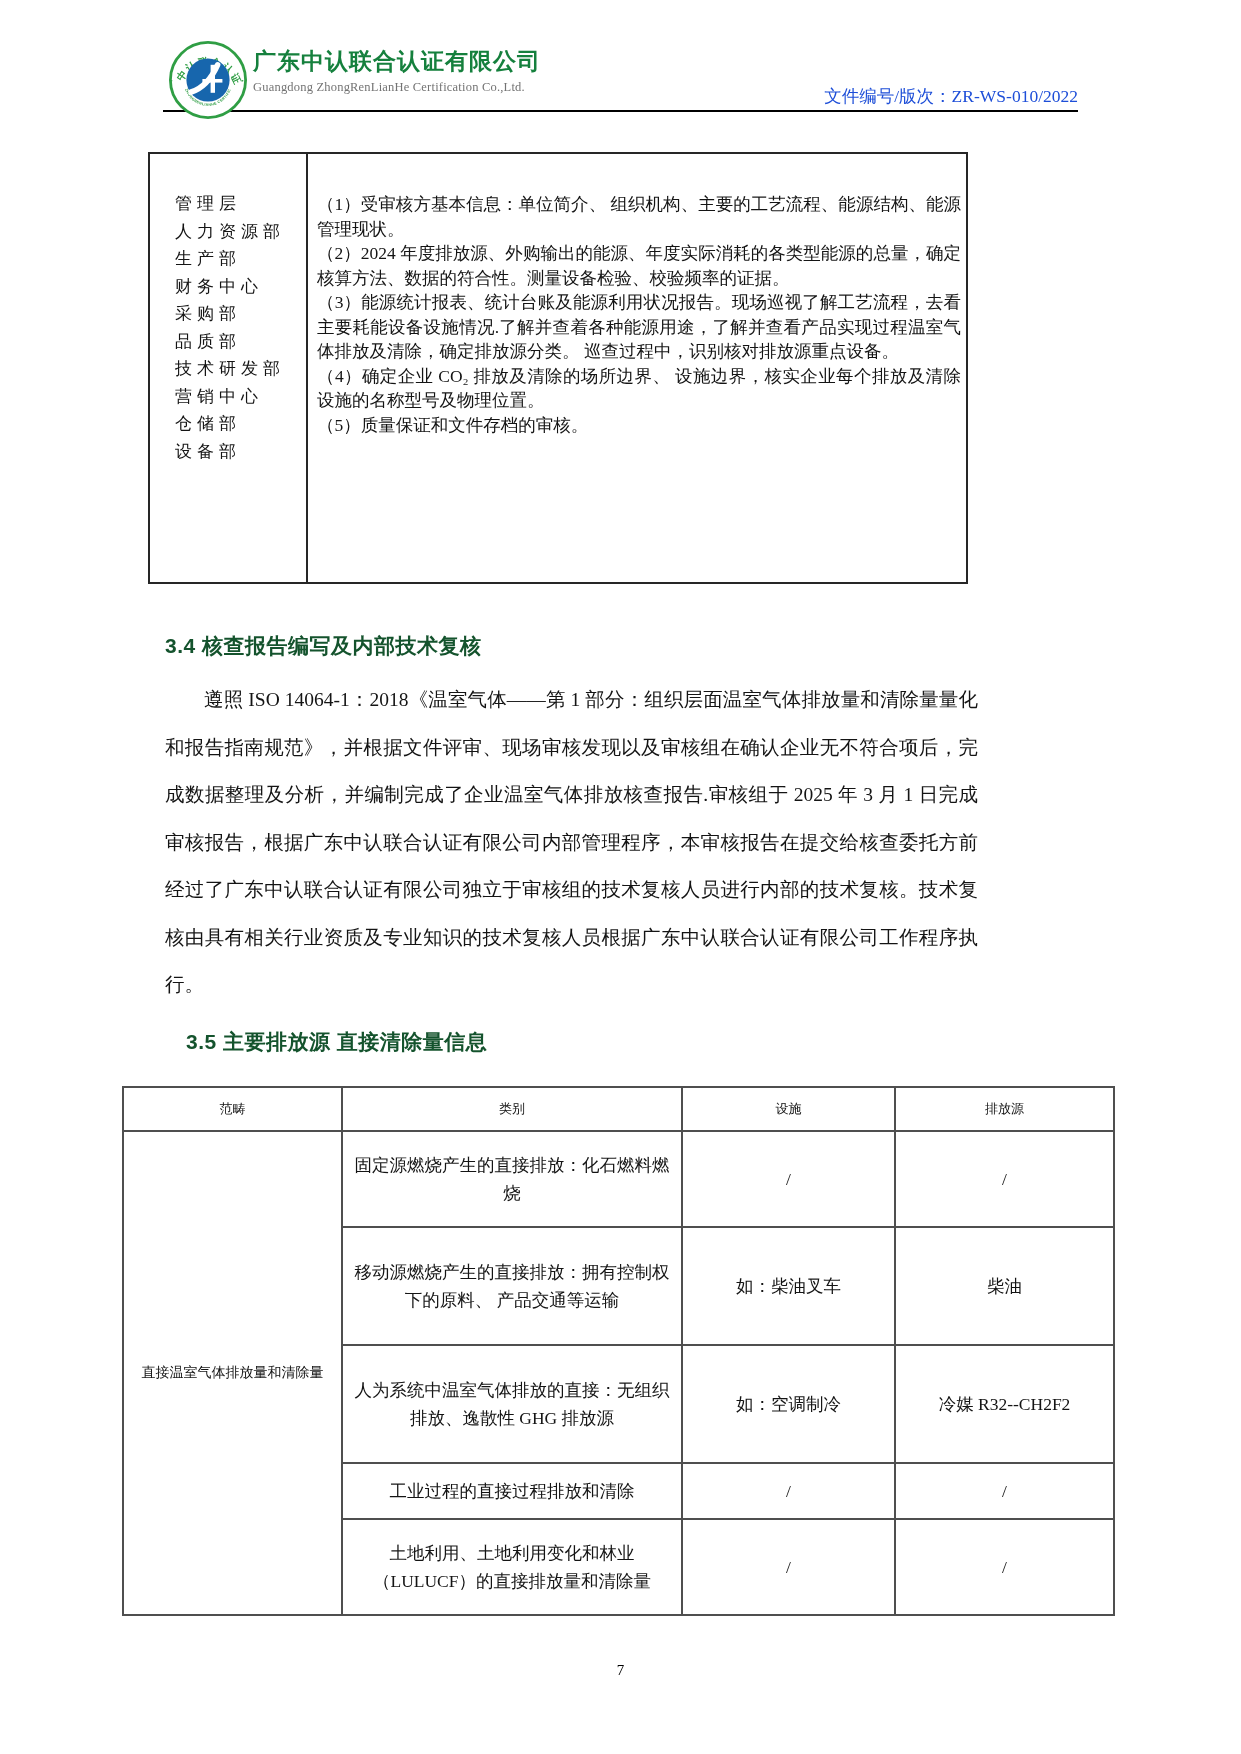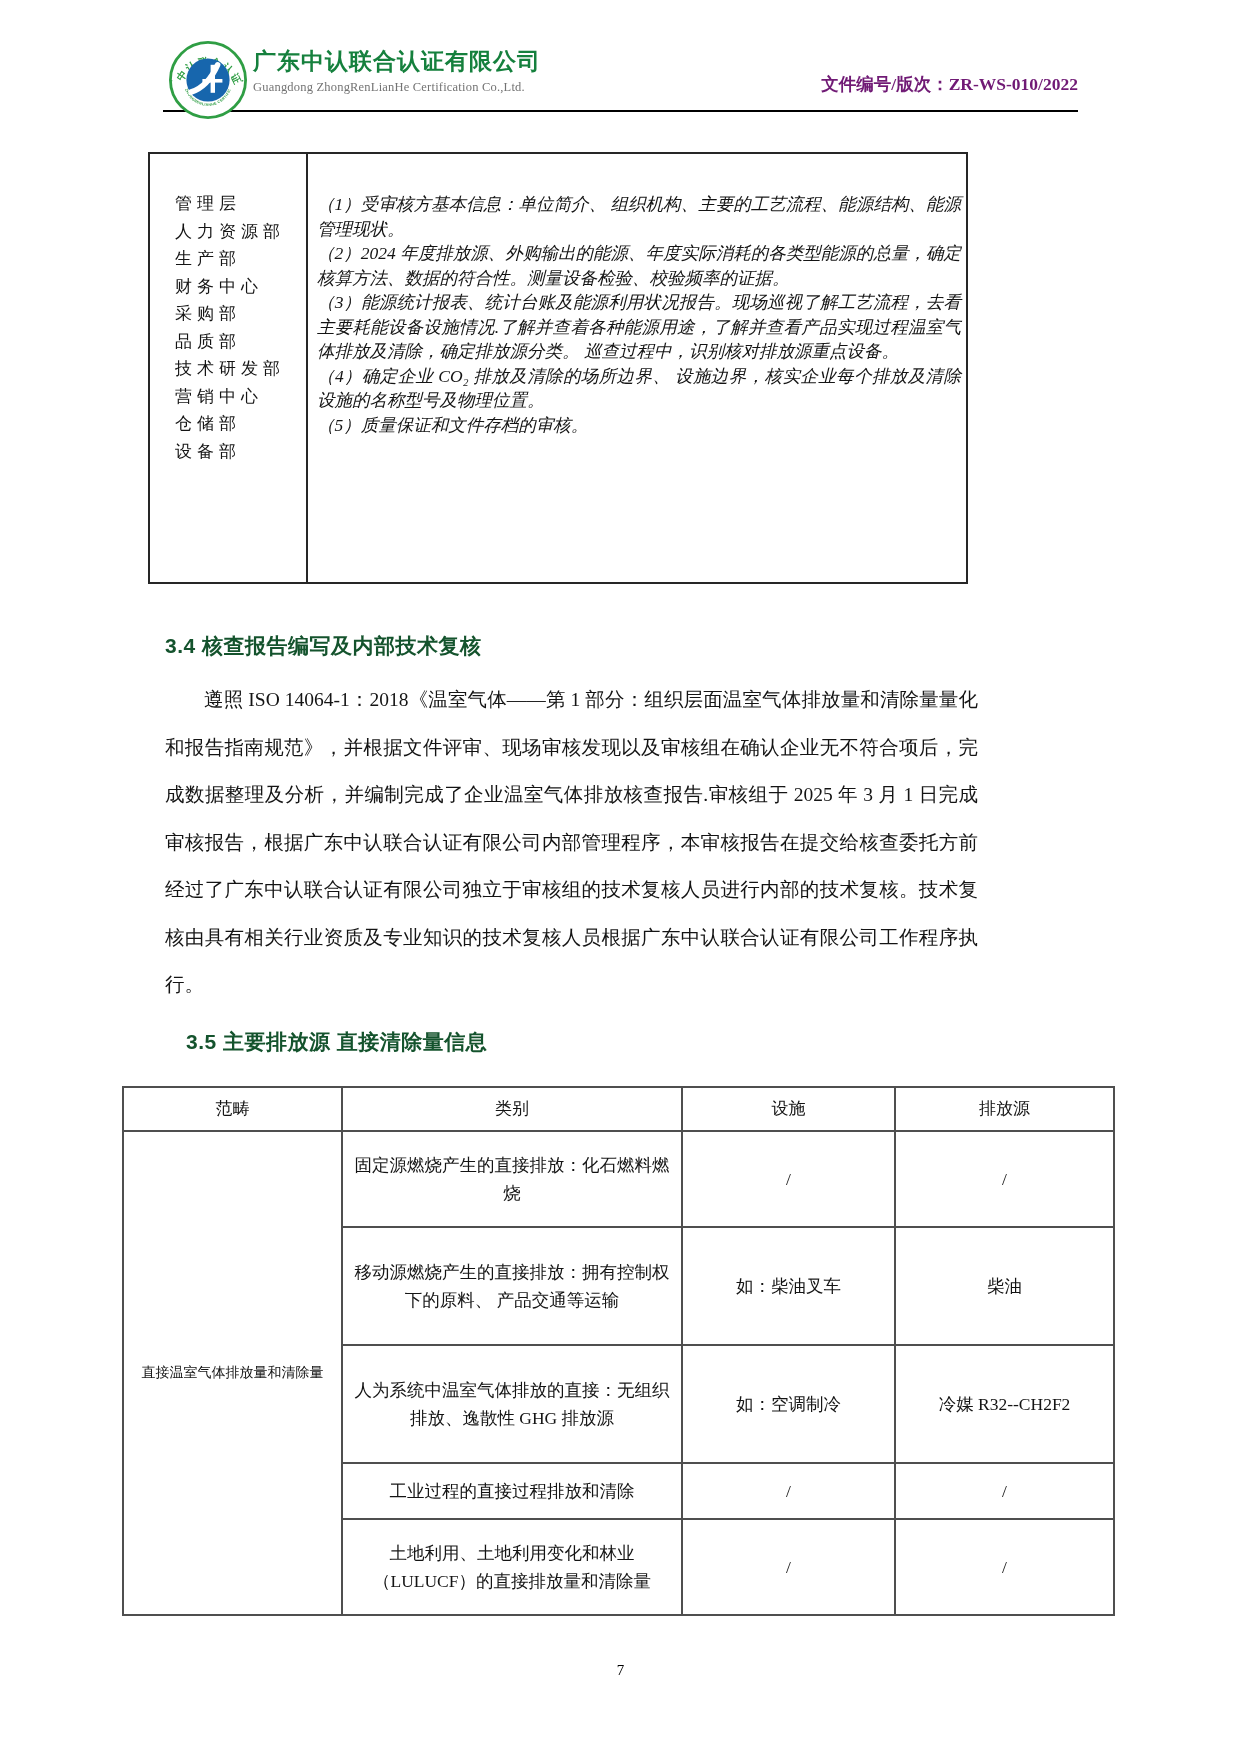--- a/index.html
+++ b/index.html
@@ -13,39 +13,39 @@
   .logo-wrap { position:absolute; left:168px; top:40px; width:80px; height:80px; z-index:3; }
   .company-cn {
     position:absolute; left:253px; top:46px;
     font-size:23px; font-weight:bold; letter-spacing:1px;
   }
   .company-en {
     position:absolute; left:253px; top:80px;
     font-size:12.5px; letter-spacing:0.2px;
   }
   .doc-number {
-    position:absolute; left:640px; top:72px; width:438px;
-    text-align:right; font-size:17.5px; font-weight:bold; color:#701a75;
+    position:absolute; left:640px; top:84px; width:438px;
+    text-align:right; font-size:17.5px; font-weight:normal; color:#1d4ed8;
   }
   .header-divider {
     position:absolute; left:163px; top:110px; width:915px; height:0;
     border-top:2.5px solid #000; z-index:1;
   }
   
   .audit-table {
     position:absolute; left:148px; top:152px; width:820px; height:432px;
     border:2px solid #262626; box-sizing:border-box; display:flex;
   }
   .audit-col-depts {
     width:158px; box-sizing:border-box; border-right:2px solid #262626;
     padding:36px 4px 0 7px;
   }
   .dept { font-size:17px; line-height:27.5px; letter-spacing:5px; white-space:nowrap;margin-left:18px; }
   .audit-col-items {
-    flex:1; box-sizing:border-box; padding:38px 5px 0 9px;font-style:italic;
+    flex:1; box-sizing:border-box; padding:38px 5px 0 9px;
   }
   .audit-item {
     margin:0; font-size:17.5px; line-height:24.5px; text-align:justify;
   }
   
   .sec-heading {
     position:absolute; left:165px;
     font-family:"Liberation Sans","DejaVu Sans",sans-serif;
     font-size:21px; font-weight:bold; color:#14532d; letter-spacing:0.5px;
   }
@@ -62,21 +62,21 @@
   }
   .em-table th, .em-table td {
     border:2px solid #4f4f4f; padding:2px 6px; box-sizing:border-box;
     text-align:center; vertical-align:middle; font-weight:normal;
     line-height:28px;
   }
   .em-table col.c1 { width:219px; }
   .em-table col.c2 { width:340px; }
   .em-table col.c3 { width:213px; }
   .em-table col.c4 { width:219px; }
-  .em-table tr.hdr th { height:44px; font-size:17px; }
+  .em-table tr.hdr th { height:44px; font-size:13px; }
   .em-table .r1 td { height:96px; }
   .em-table .r2 td { height:118px; }
   .em-table .r3 td { height:118px; }
   .em-table .r4 td { height:56px; }
   .em-table .r5 td { height:96px; }
   .scope-cell { line-height:30px; font-size:14px; }
   
   .page-number {
     position:absolute; left:0; top:1662px; width:100%;
     text-align:center; font-size:15px; color:#000;

